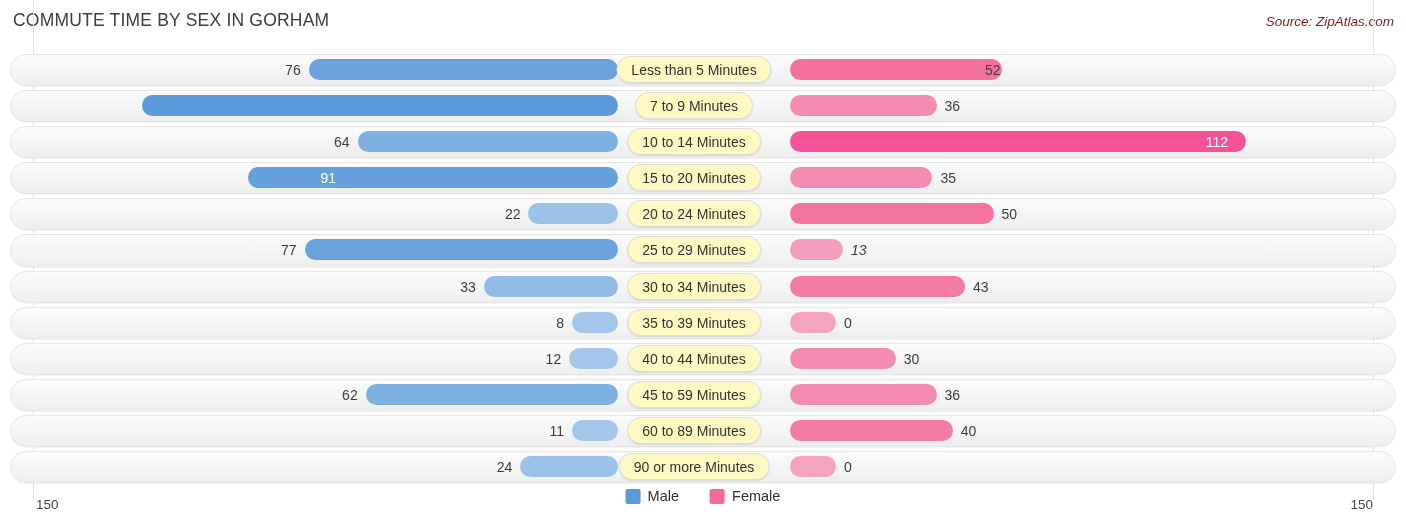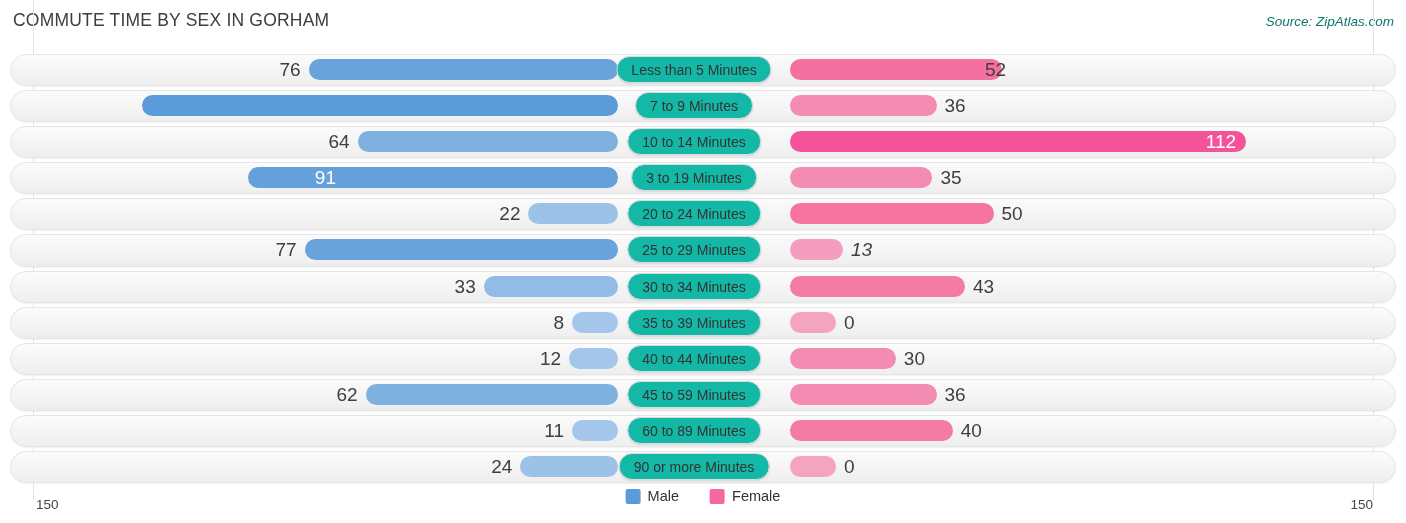--- a/index.html
+++ b/index.html
@@ -11,21 +11,21 @@
   }
   .chart { position: relative; width: 1406px; height: 523px; }
 
   .title {
     position: absolute; left: 13px; top: 10px;
     font-size: 17.5px; color: #3c4043; letter-spacing: .2px;
     white-space: nowrap;
   }
   .source {
     position: absolute; right: 12px; top: 14px;
-    font-size: 13.5px; color: #0f766e; font-style: italic;
+    font-size: 13.5px; color: #7f1d1d; font-style: italic;
     white-space: nowrap;
   }
 
   
   .gridline {
     position: absolute; top: 0px; width: 1px; height: 500px;
     background: #e3e3e3;
   }
   .gridline.left  { left: 33px; }
   .gridline.right { left: 1373px; }
@@ -51,34 +51,34 @@
     position: absolute;
     top: 7px; height: 21px;
     border-radius: 11px;
   }
   .bar.male   { right: 788px; }
   .bar.female { left: 790px; }
 
   .bar-value {
     position: absolute;
     top: 8px;
-    font-size: 19px;
+    font-size: 14px;
     color: #3c4043;
     white-space: nowrap;
     line-height: 20px;
   }
   .bar-value.inside { color: #ffffff; }
 
   .label-pill {
     position: absolute;
     left: 50%; transform: translateX(-50%);
     top: 4px; height: 27px; line-height: 26px;
     margin-left: -9px;
     padding: 0 14px;
-    background: #14b8a6;
+    background: #fef9c3;
     border: 1px solid #dcdcdc;
     border-radius: 14px;
     font-size: 14px; color: #333;
     white-space: nowrap;
     box-shadow: 0 1px 2px rgba(0,0,0,0.10);
     z-index: 5;
   }
 
   .axis-left, .axis-right {
     position: absolute; top: 489px;
@@ -131,21 +131,21 @@
         <div class="bar female" style="width: 455.84px; background: rgb(244, 83, 154);"></div>
         <div class="bar-value inside" style="left: 1205.84px;">112</div>
         <div class="label-pill">10 to 14 Minutes</div>
       </div>
       <div class="row">
         <div class="track"></div>
         <div class="bar male" style="width: 370.37px; background: rgb(100, 160, 218);"></div>
         <div class="bar-value inside" style="right: 1070px; text-align: right;">91</div>
         <div class="bar female" style="width: 142.45px; background: rgb(244, 139, 178);"></div>
         <div class="bar-value" style="left: 940.45px;">35</div>
-        <div class="label-pill">3 to 19 Minutes</div>
+        <div class="label-pill">15 to 20 Minutes</div>
       </div>
       <div class="row">
         <div class="track"></div>
         <div class="bar male" style="width: 89.54px; background: rgb(156, 194, 232);"></div>
         <div class="bar-value" style="right: 885.54px;">22</div>
         <div class="bar female" style="width: 203.5px; background: rgb(244, 115, 159);"></div>
         <div class="bar-value" style="left: 1001.5px;">50</div>
         <div class="label-pill">20 to 24 Minutes</div>
       </div>
       <div class="row">

